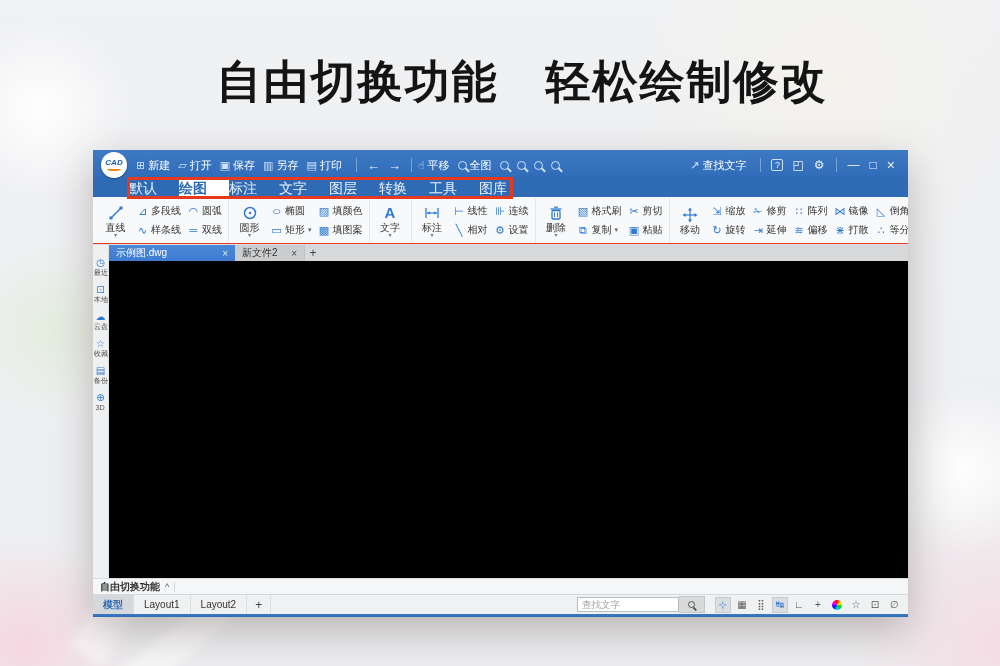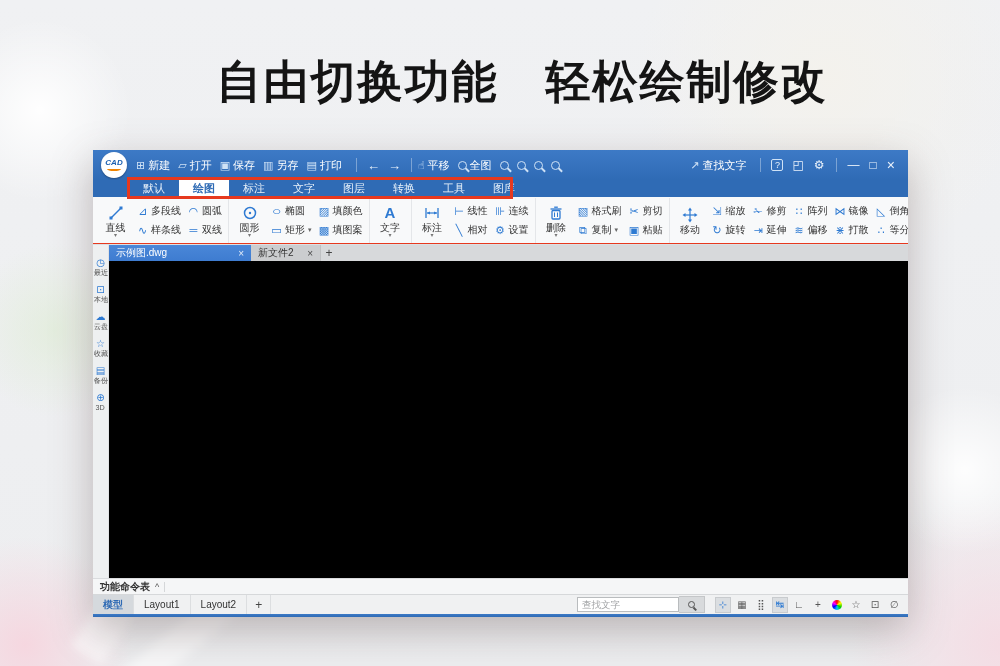--- a/index.html
+++ b/index.html
@@ -50,21 +50,21 @@
   .mag::after{content:"";position:absolute;width:5px;height:1.5px;background:#cfe2f6;
     bottom:-2px;right:-4px;transform:rotate(45deg);}
   .tr-right{margin-left:auto;display:flex;align-items:center;}
   .hbox{width:12px;height:12px;border:1px solid #cfe2f6;border-radius:2px;font-size:9px;
     display:flex;align-items:center;justify-content:center;color:#eaf2fb;margin:0 4px;}
   .wctl{font-size:12px;margin:0 5px;color:#eaf2fb;}
   .wctl.x{font-size:14px;}
 
   
   .tabrow{height:17px;background:var(--blue);display:flex;padding-left:36px;flex:0 0 auto;}
-  .rtab{width:50px;text-align:center;font-size:11px;line-height:17px;color:#e8f1fa;cursor:default;}
+  .rtab{width:50px;text-align:left;font-size:14px;line-height:17px;color:#e8f1fa;cursor:default;}
   .rtab.active{background:#fff;color:var(--blue);font-weight:bold;}
 
   
   .ribbon{height:48px;background:#f8f9fa;border-bottom:1px solid #dcdfe2;
     display:flex;align-items:stretch;padding:1px 2px;flex:0 0 auto;overflow:hidden;position:relative;}
   .rgroup{display:flex;align-items:center;padding:0 4px;border-right:1px solid #e4e6e9;gap:2px;}
   .rgroup:last-child{border-right:none;}
   .bigbtn{display:flex;flex-direction:column;align-items:center;justify-content:center;
     width:33px;flex:0 0 auto;cursor:default;}
   .bico{height:18px;display:flex;align-items:center;justify-content:center;color:var(--ico);}
@@ -87,21 +87,21 @@
   
   .mid{flex:1;display:flex;min-height:0;}
   .lsb{width:16px;background:#eef0f1;border-right:1px solid #e0e2e4;display:flex;
     flex-direction:column;align-items:center;padding-top:12px;gap:7px;flex:0 0 auto;}
   .lsb-item{display:flex;flex-direction:column;align-items:center;gap:0px;cursor:default;}
   .lsb-ico{color:var(--ico);font-size:10px;line-height:11px;}
   .lsb-lab{font-size:8px;color:#555;line-height:9px;transform:scale(.9);white-space:nowrap;}
   .cwrap{flex:1;display:flex;flex-direction:column;min-width:0;}
   .dtabs{height:16px;background:#d7d9db;display:flex;align-items:stretch;flex:0 0 auto;}
   .dtab{display:flex;align-items:center;gap:6px;padding:0 7px;font-size:10px;cursor:default;}
-  .dtab.active{background:linear-gradient(#4a87d8,var(--doc-blue));color:#fff;width:142px;justify-content:space-between;}
+  .dtab.active{background:linear-gradient(#4a87d8,var(--doc-blue));color:#fff;width:126px;justify-content:space-between;}
   .dtab.inactive{background:#cbcdcf;color:#333;border-right:1px solid #bfc1c3;width:70px;justify-content:space-between;}
   .dclose{font-size:10px;opacity:.85;}
   .dplus{width:16px;display:flex;align-items:center;justify-content:center;color:#444;font-size:12px;}
   .canvas{flex:1;background:#000;min-height:0;}
 
   
   .cmd{height:16px;background:#f5f6f7;border-top:1px solid #dadcde;display:flex;
     align-items:center;padding-left:7px;flex:0 0 auto;gap:5px;}
   .cmd-label{font-size:10px;font-weight:bold;color:#333;white-space:nowrap;}
   .cmd-caret{font-size:9px;color:#555;}
@@ -473,21 +473,21 @@
           <span>新文件2</span>
           <span class="dclose">×</span>
         </div>
         <div class="dplus">+</div>
       </div>
       <div class="canvas"></div>
     </div>
   </div>
 
   <div class="cmd">
-    <span class="cmd-label">功能命令表</span>
+    <span class="cmd-label">自由切换功能</span>
     <span class="cmd-caret">^</span>
     <span class="cmd-sep"></span>
   </div>
 
   <div class="sbar">
     <div class="ltab active">模型</div>
     <div class="ltab">Layout1</div>
     <div class="ltab">Layout2</div>
     <div class="ltab plus">+</div>
     <div class="spring"></div>

